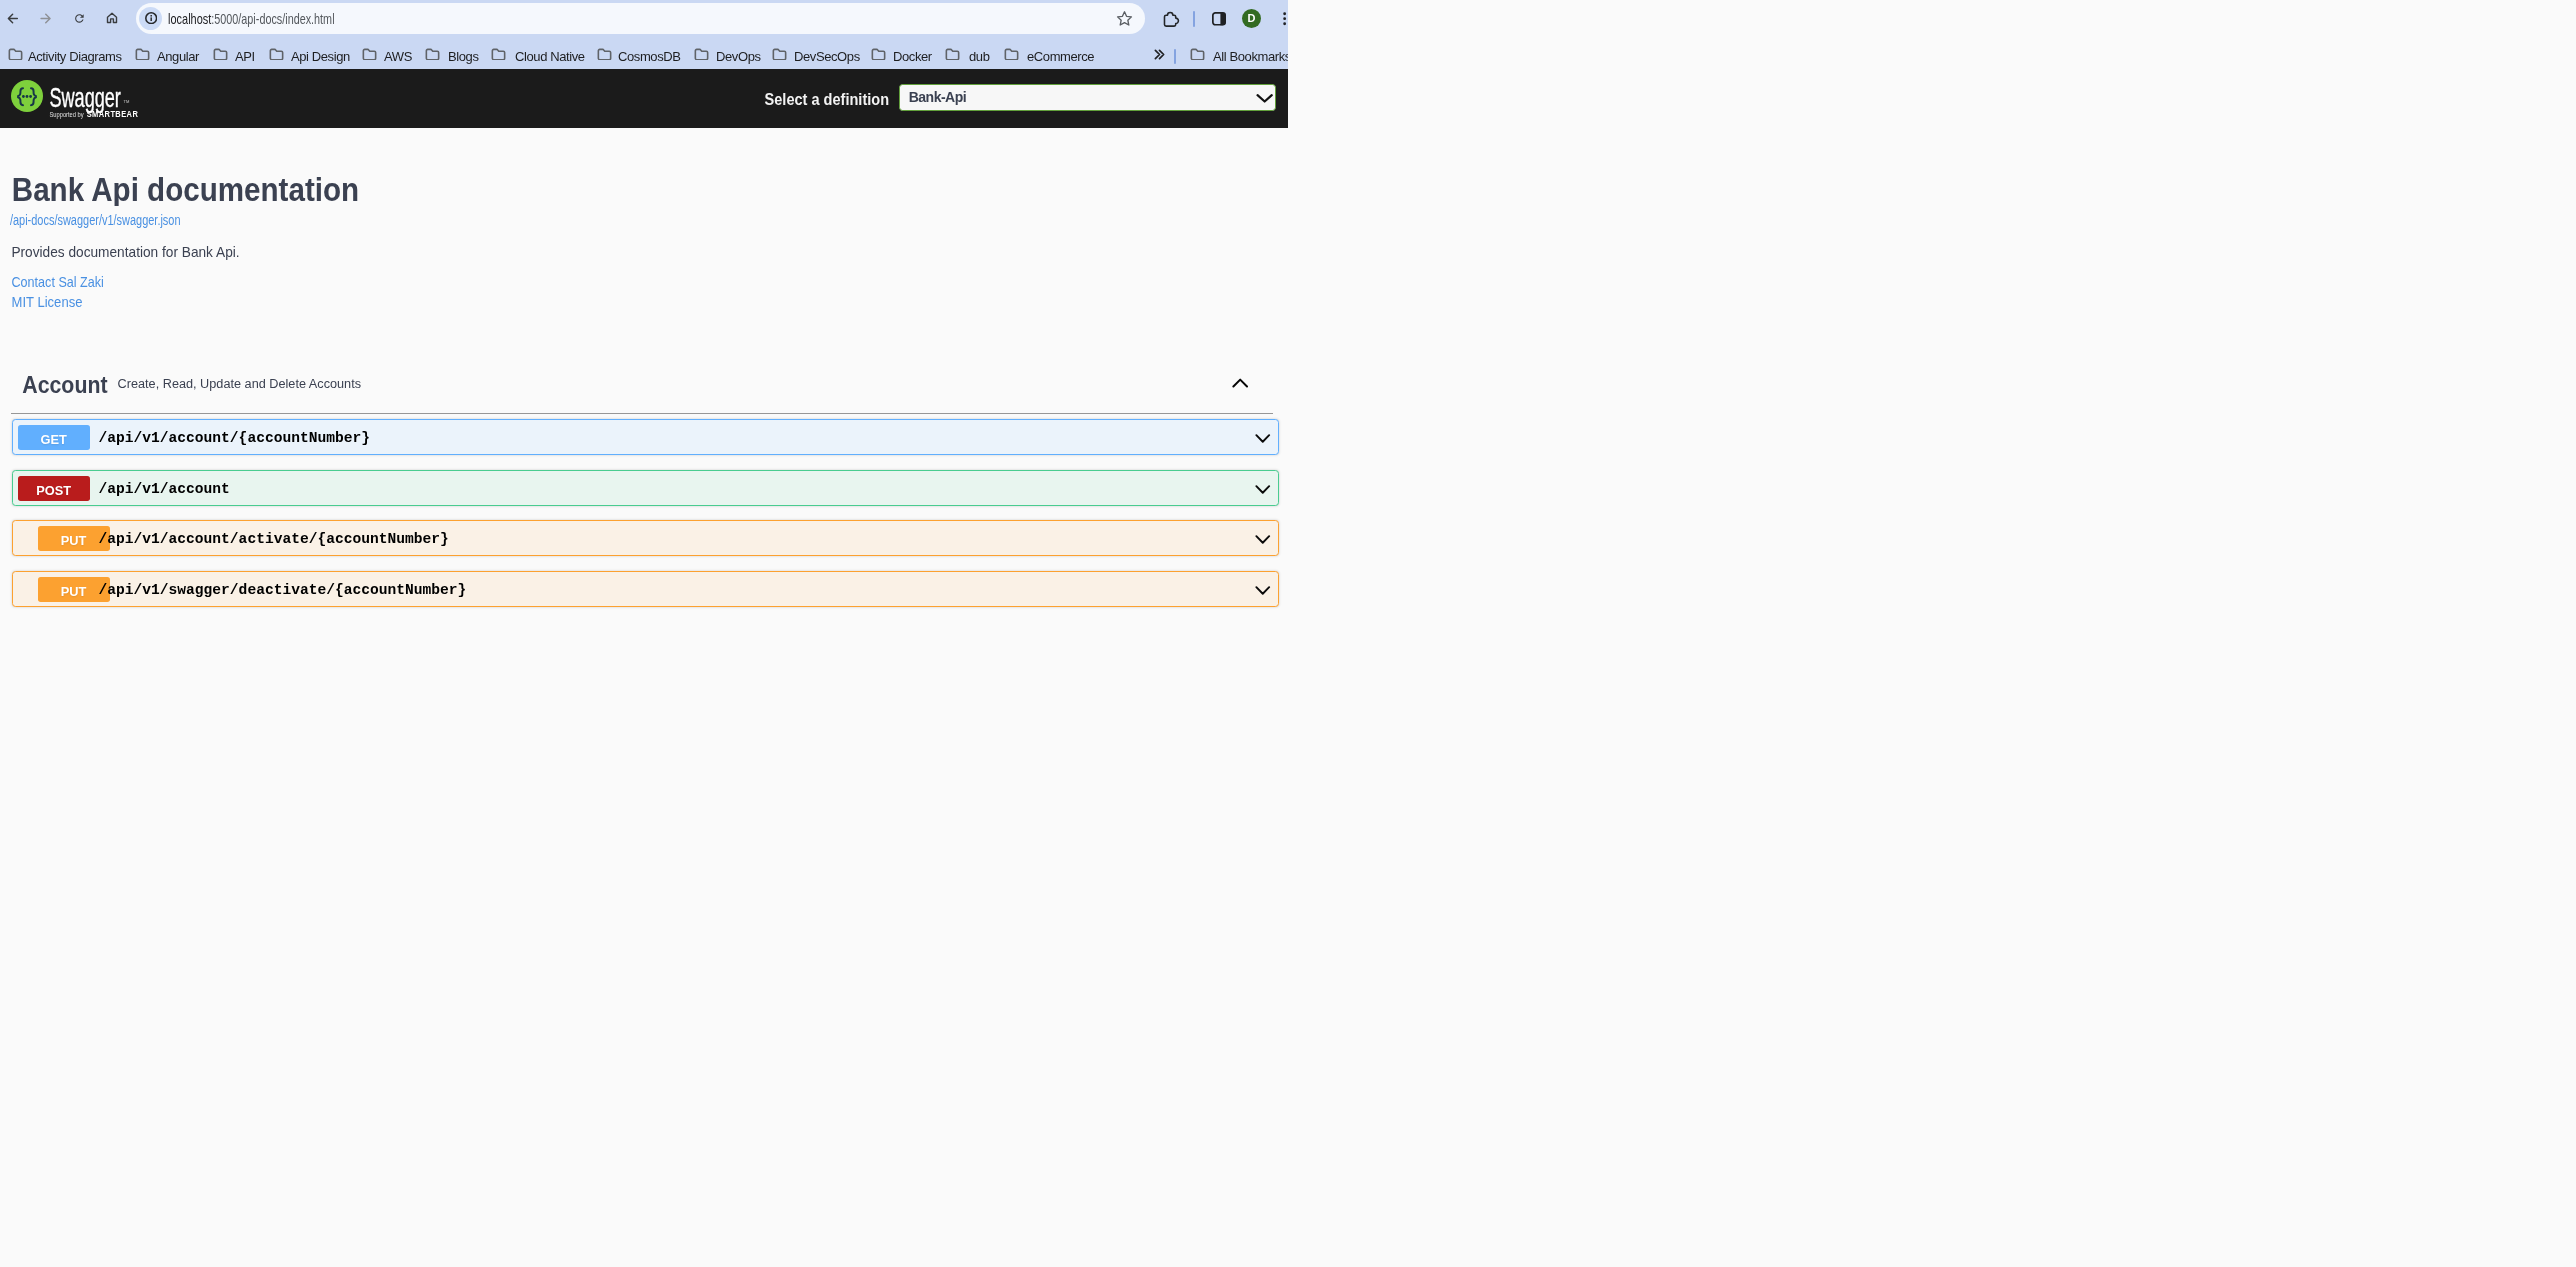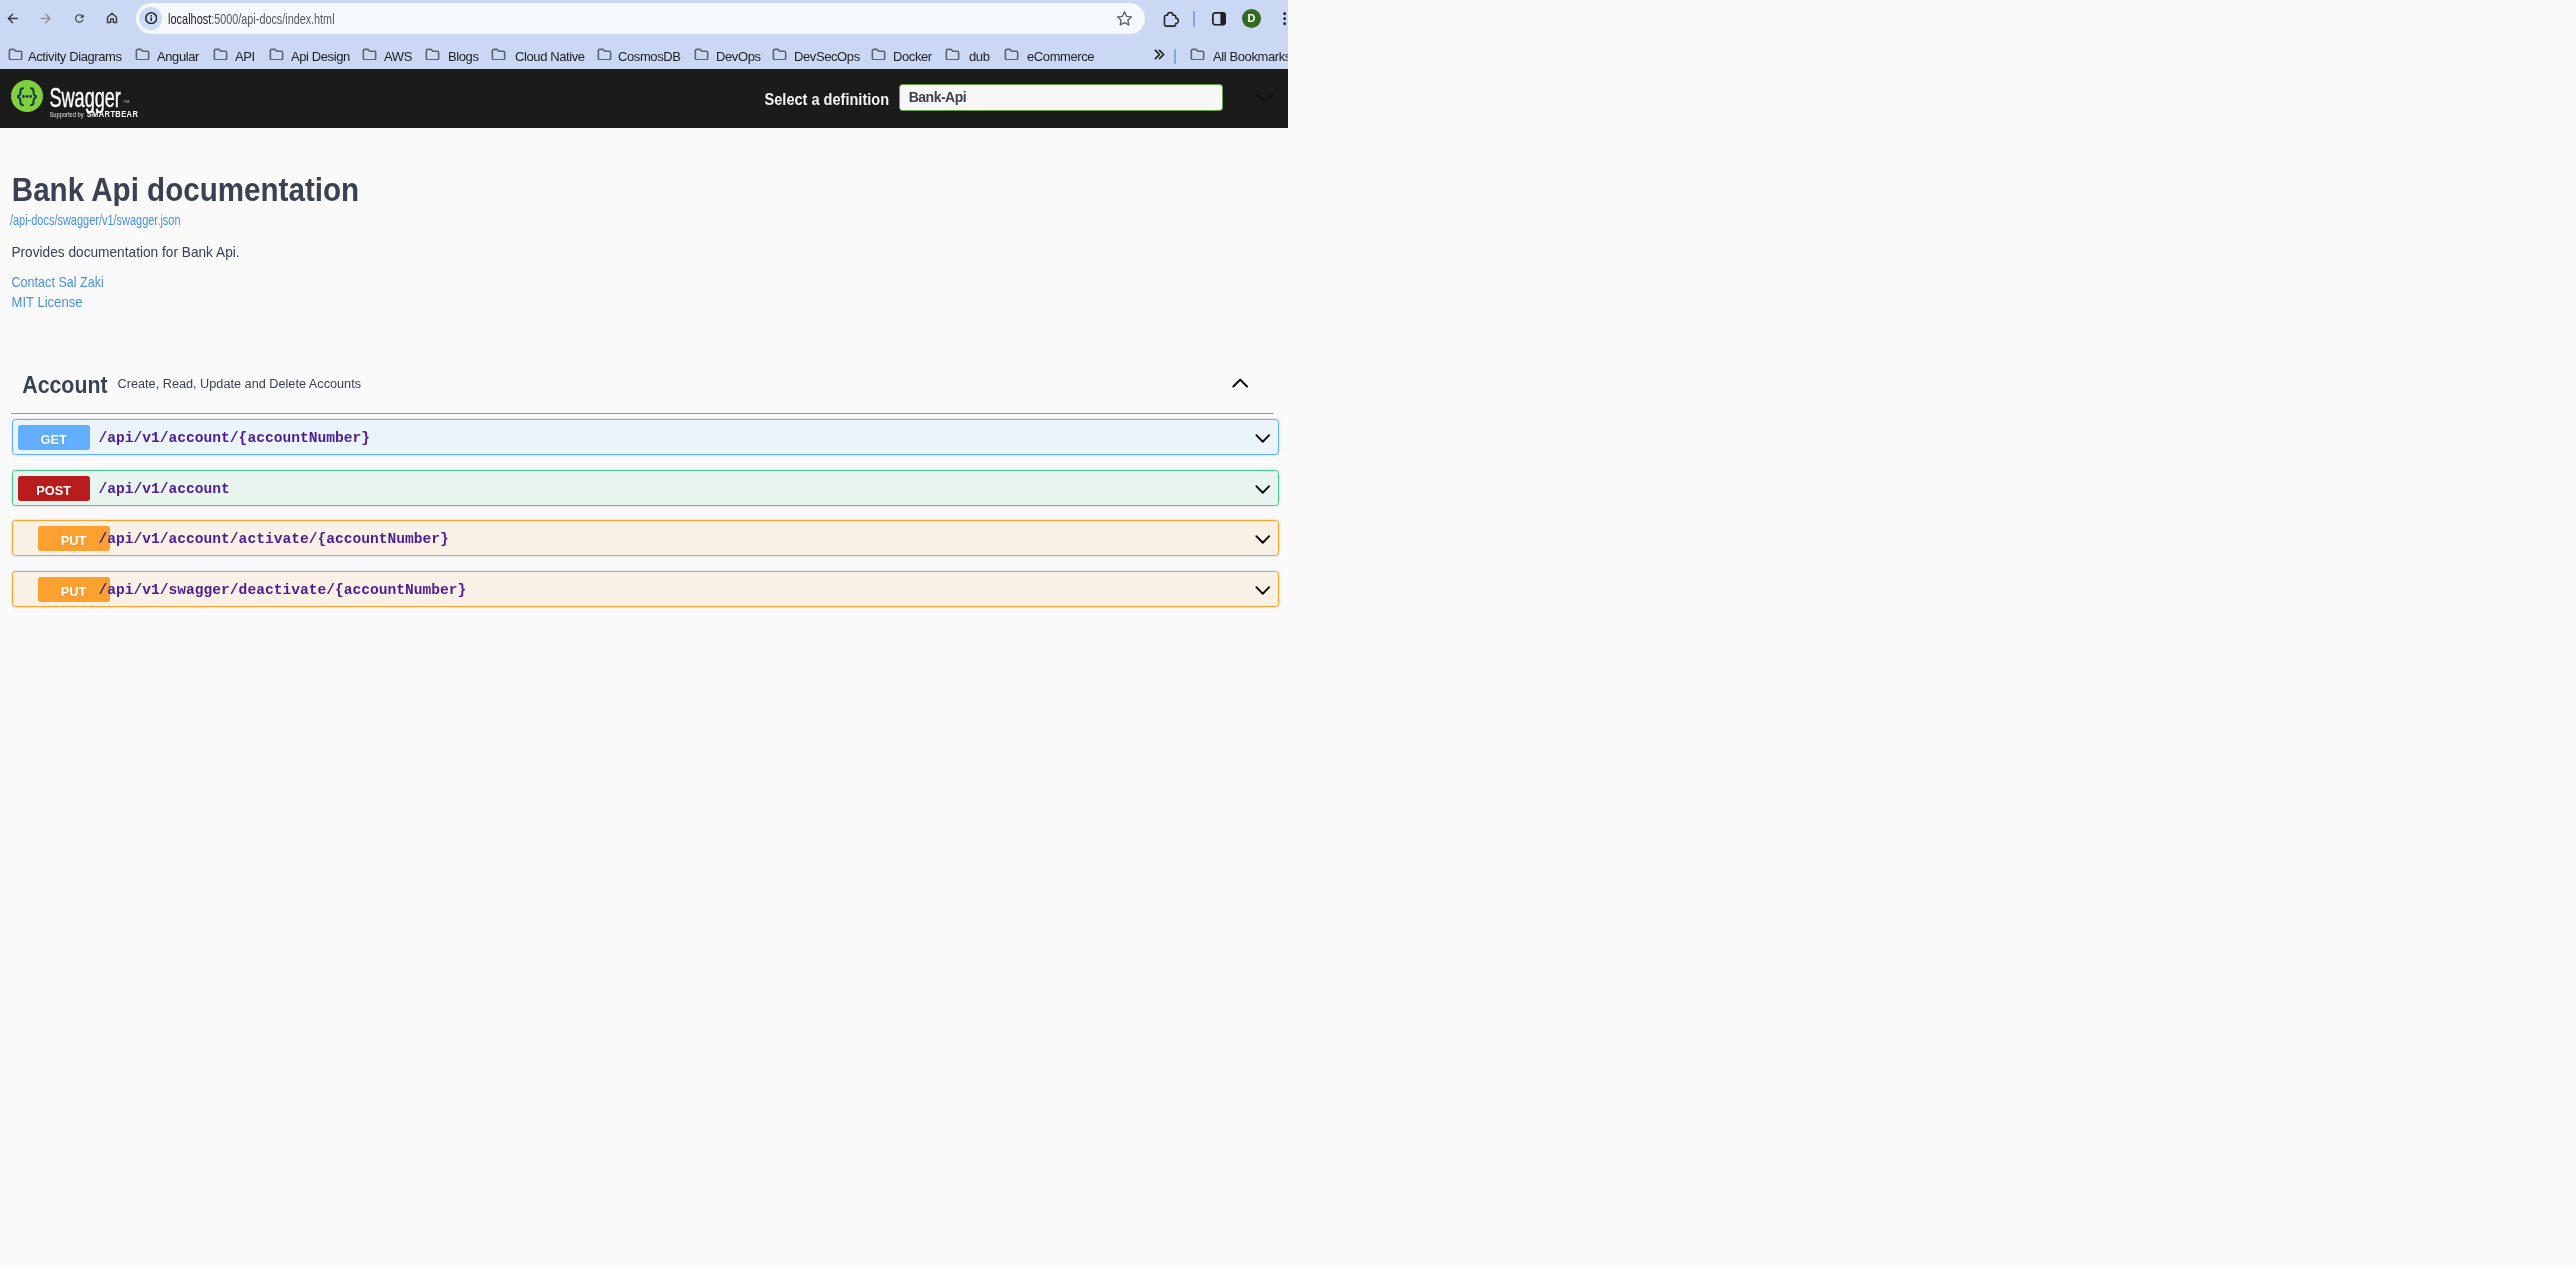--- a/index.html
+++ b/index.html
@@ -12,36 +12,36 @@
 #bookmarks { position:absolute; left:0; top:35px; width:1288px; height:35px; background:#cad8f3; border-bottom:0.9px solid #dce6f8; }
 #urlpill { position:absolute; left:136px; top:2.7px; width:1009px; height:31px; background:#f5f8fd; border-radius:15.5px; }
 #infocircle { position:absolute; left:139px; top:6.6px; width:23px; height:23px; border-radius:50%; background:#ccdbf6; }
 
 
 .bm { position:absolute; top:49px; font-size:13px; letter-spacing:-0.4px; color:#1d1e20; white-space:pre; }
 .folder { position:absolute; top:48px; }
 
 
 #topbar { position:absolute; left:0; top:69px; width:1288px; height:59px; background:#1b1b1b; }
-#selbox { position:absolute; left:899px; top:84px; width:324px; height:26.6px; background:#f7f7f7; border:1.8px solid #62a03b; border-radius:3.6px; }
+#selbox { position:absolute; left:899px; top:84px; width:377px; height:26.6px; background:#f7f7f7; border:1.8px solid #62a03b; border-radius:3.6px; }
 #selbox span { position:absolute; left:8.7px; top:3.6px; font-size:14px; font-weight:bold; letter-spacing:-0.5px; color:#3b4151; }
 
 
 #content { position:absolute; left:0; top:128px; width:1288px; height:506px; background:#fafafa; }
 
 
 .oprow { position:absolute; left:11.5px; width:1267px; height:36px; border-radius:3.6px; border:0.9px solid; box-shadow:0 0 2.7px rgba(0,0,0,.19); }
 .row-get  { border-color:#61affe; background:#ebf3fb; }
 .row-post { border-color:#49cc90; background:#e8f5ef; }
 .row-put  { border-color:#fca130; background:#faf1e6; }
 .badge { position:absolute; left:5.1px; top:4.6px; width:72px; height:25.5px; border-radius:2.7px; color:#fff; font-weight:bold; font-size:12.8px; text-align:center; line-height:30px; letter-spacing:0px; text-shadow:0 0.9px 1.8px rgba(0,0,0,.1); }
 .b-get { background:#61affe; }
 .b-post { background:#b91c1c; }
 .b-put { background:#fca130;margin-left:20px; }
-.path { position:absolute; left:86px; top:10px; font-family:"Liberation Mono", monospace; font-weight:bold; font-size:14.6px; color:#4c1d95; white-space:pre; }
+.path { position:absolute; left:86px; top:10px; font-family:"Liberation Mono", monospace; font-weight:bold; font-size:14.6px; color:#000000; white-space:pre; }
 .rowchev { position:absolute; right:7px; top:14px; }
 </style>
 </head>
 <body>
 
 <div id="toolbar"></div>
 <div id="bookmarks"></div>
 
 <svg class="abs" style="left:7.3px;top:13px" width="11.4" height="11" viewBox="0 0 15 15" fill="none" stroke="#3a3d40" stroke-width="2" stroke-linecap="round" stroke-linejoin="round">
     <path d="M13.8 7.5 H2.2 M7.4 1.8 L1.6 7.5 L7.4 13.2"></path>

